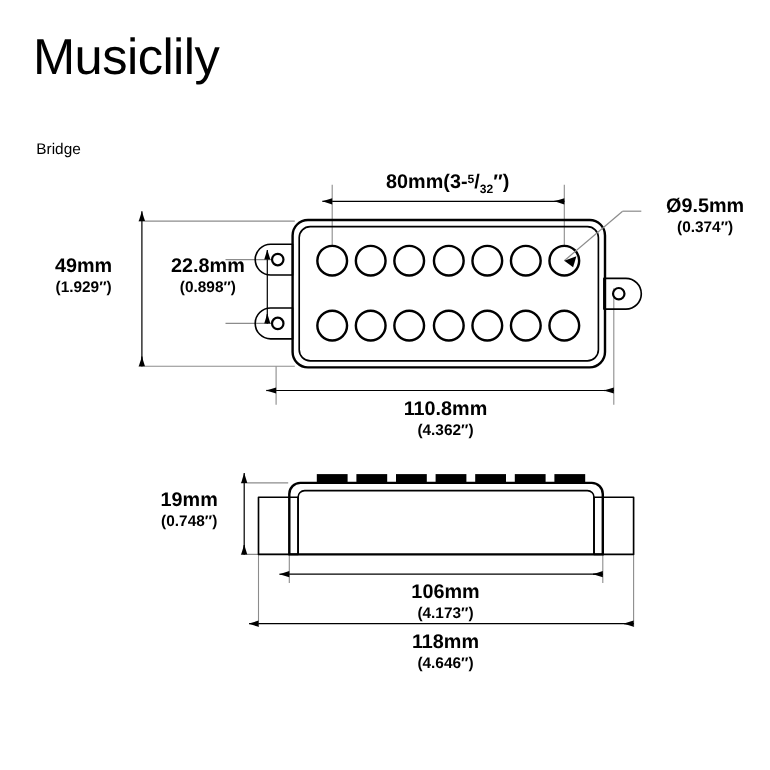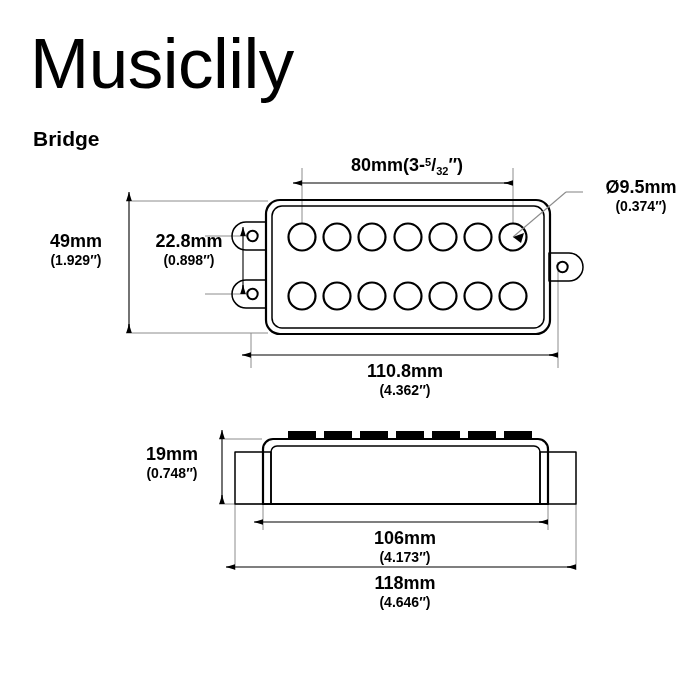--- a/index.html
+++ b/index.html
@@ -19,33 +19,33 @@
     position: absolute;
     top: 0;
     left: 0;
     width: 700px;
     height: 700px;
   }
   .brand-title {
     position: absolute;
     left: 30px;
     top: 28px;
-    font-size: 71px;
+    font-size: 46px;
     font-weight: 400;
     letter-spacing: -0.5px;
     line-height: 1;
     color: #000;
     font-family: "Liberation Sans", sans-serif;
   }
   .section-label {
     position: absolute;
     left: 33px;
     top: 127px;
-    font-size: 21px;
-    font-weight: bold;
+    font-size: 14px;
+    font-weight: normal;
     color: #000;
     font-family: "Liberation Sans", sans-serif;
   }
   
   svg text {
     font-family: "Liberation Sans", sans-serif;
     fill: #000;
   }
   .dim-main {
     font-size: 18px;

